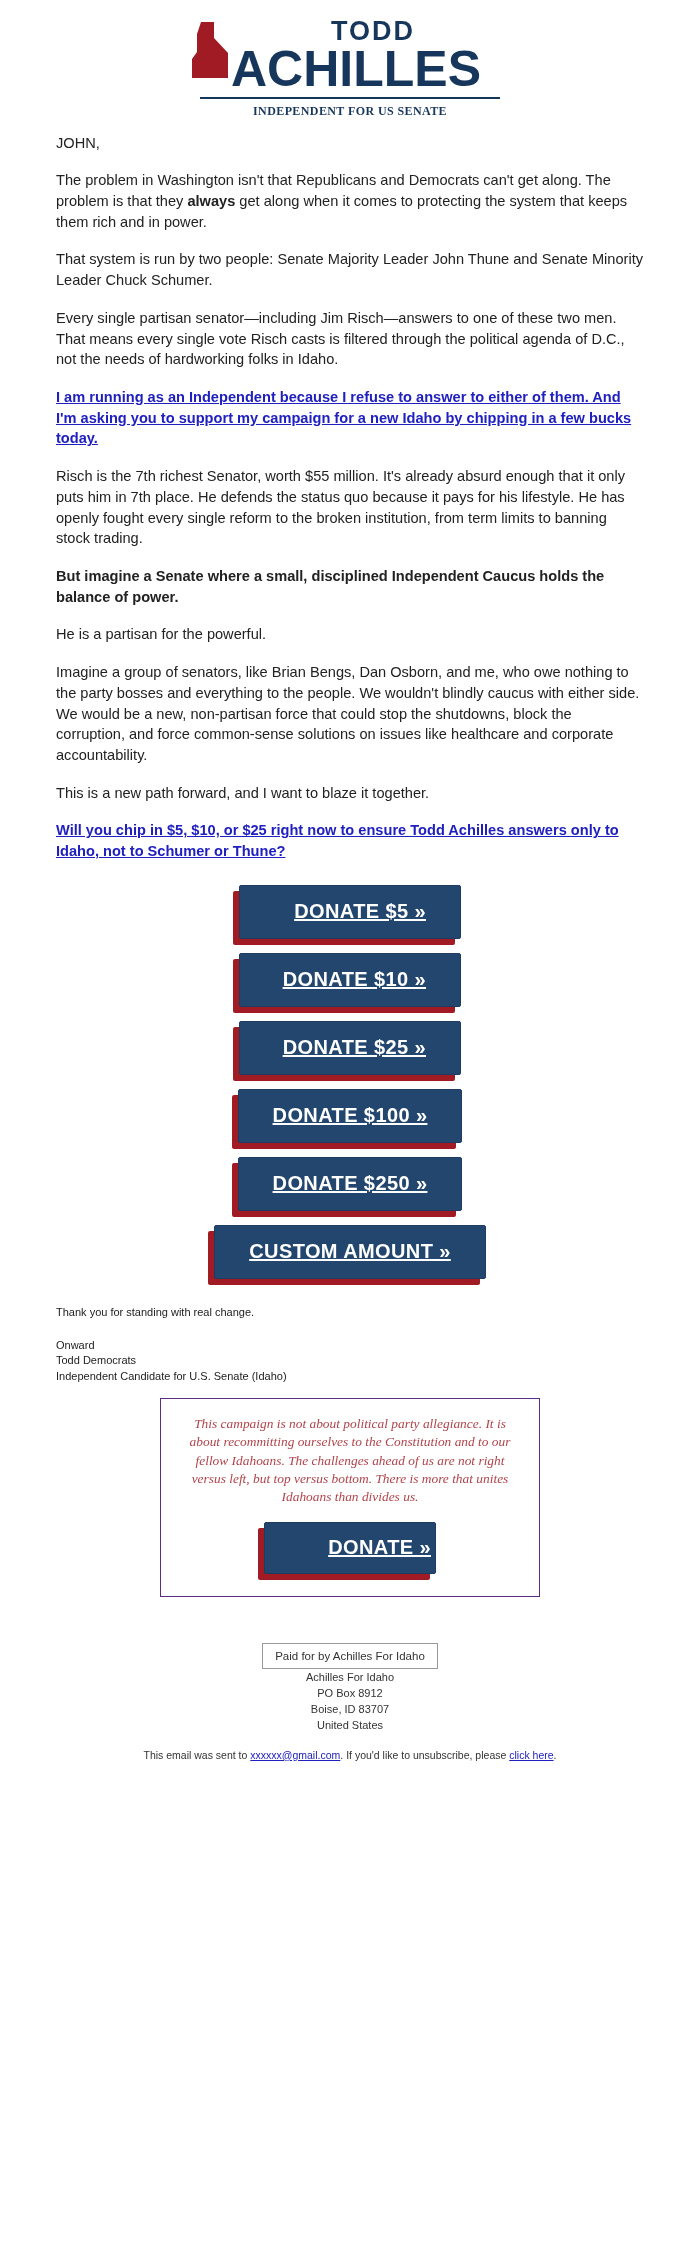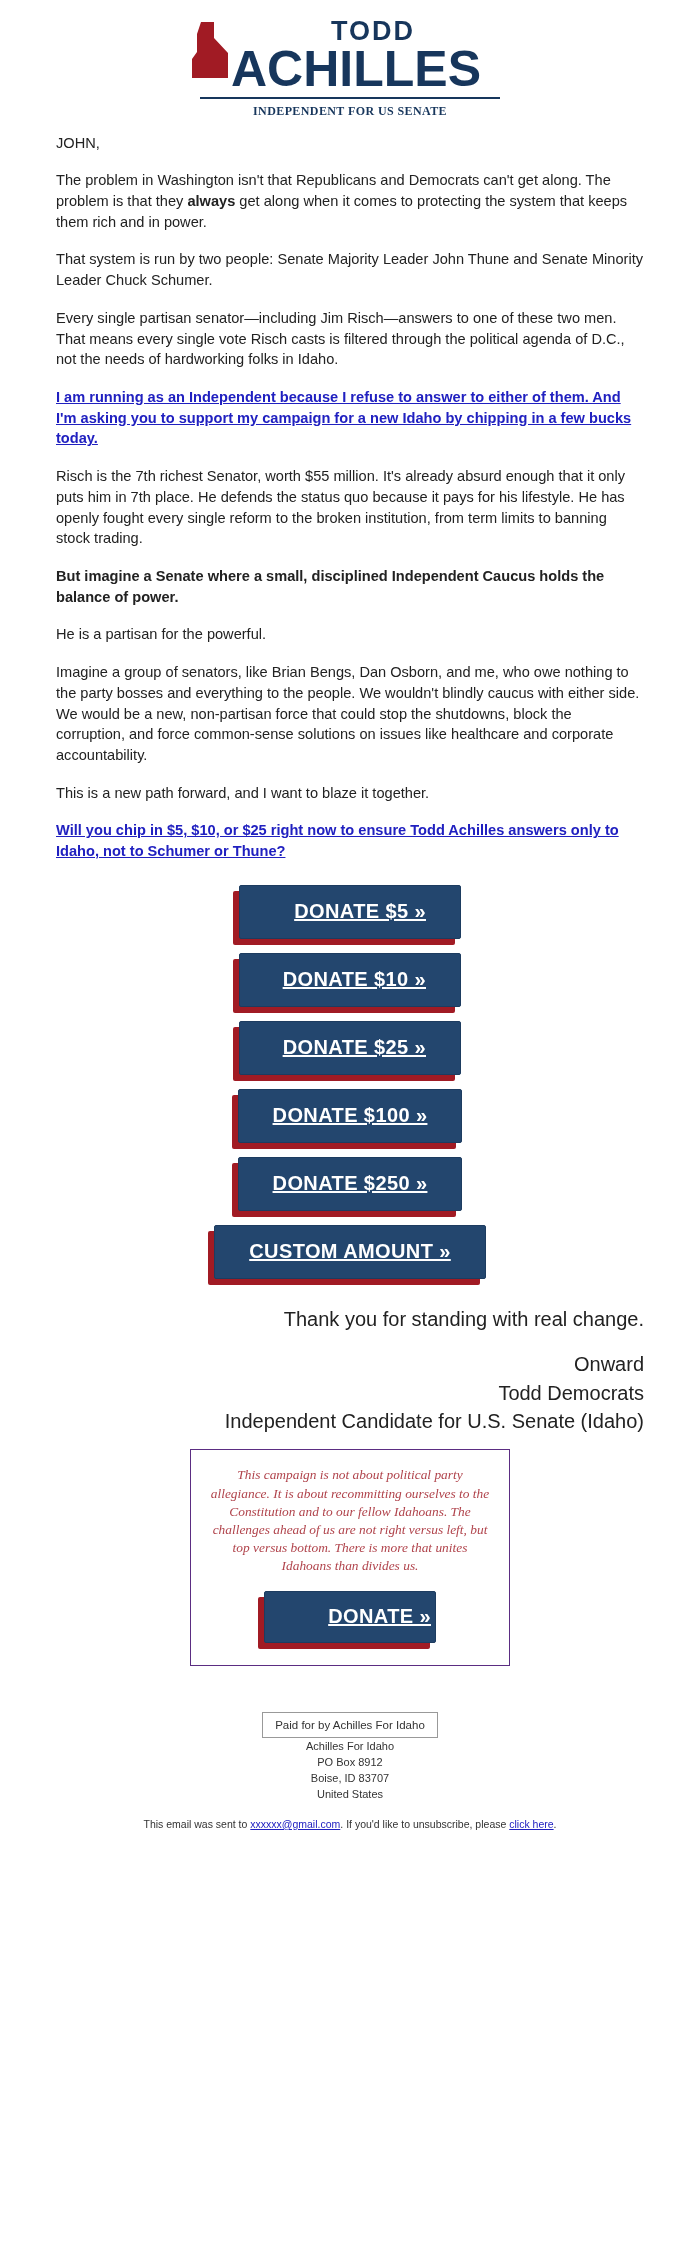--- a/index.html
+++ b/index.html
@@ -132,38 +132,37 @@
     cursor: pointer;
     border: 1px solid #1d3c60;
     box-sizing: border-box;
   }
 
   
   .signoff {
     padding: 8px 56px 0 56px;
   }
   .signoff p {
-    font-size: 20px;
+    font-size: 11px;
     line-height: 1.42;
     margin: 0 0 17px 0;
-    text-align: right;
   }
   .signoff .lines {
     margin-bottom: 0;
   }
 
   
   .quote-wrap {
     padding: 14px 0 0 0;
     text-align: center;
   }
   .quote-box {
     display: inline-block;
     border: 1px solid #5b2d82;
-    width: 320px;
+    width: 380px;
     padding: 16px 18px 20px 18px;
     box-sizing: border-box;
     text-align: center;
   }
   .quote-text {
     font-family: "Liberation Serif", serif;
     font-style: italic;
     font-size: 13.4px;
     line-height: 1.35;
     color: #b0434b;

